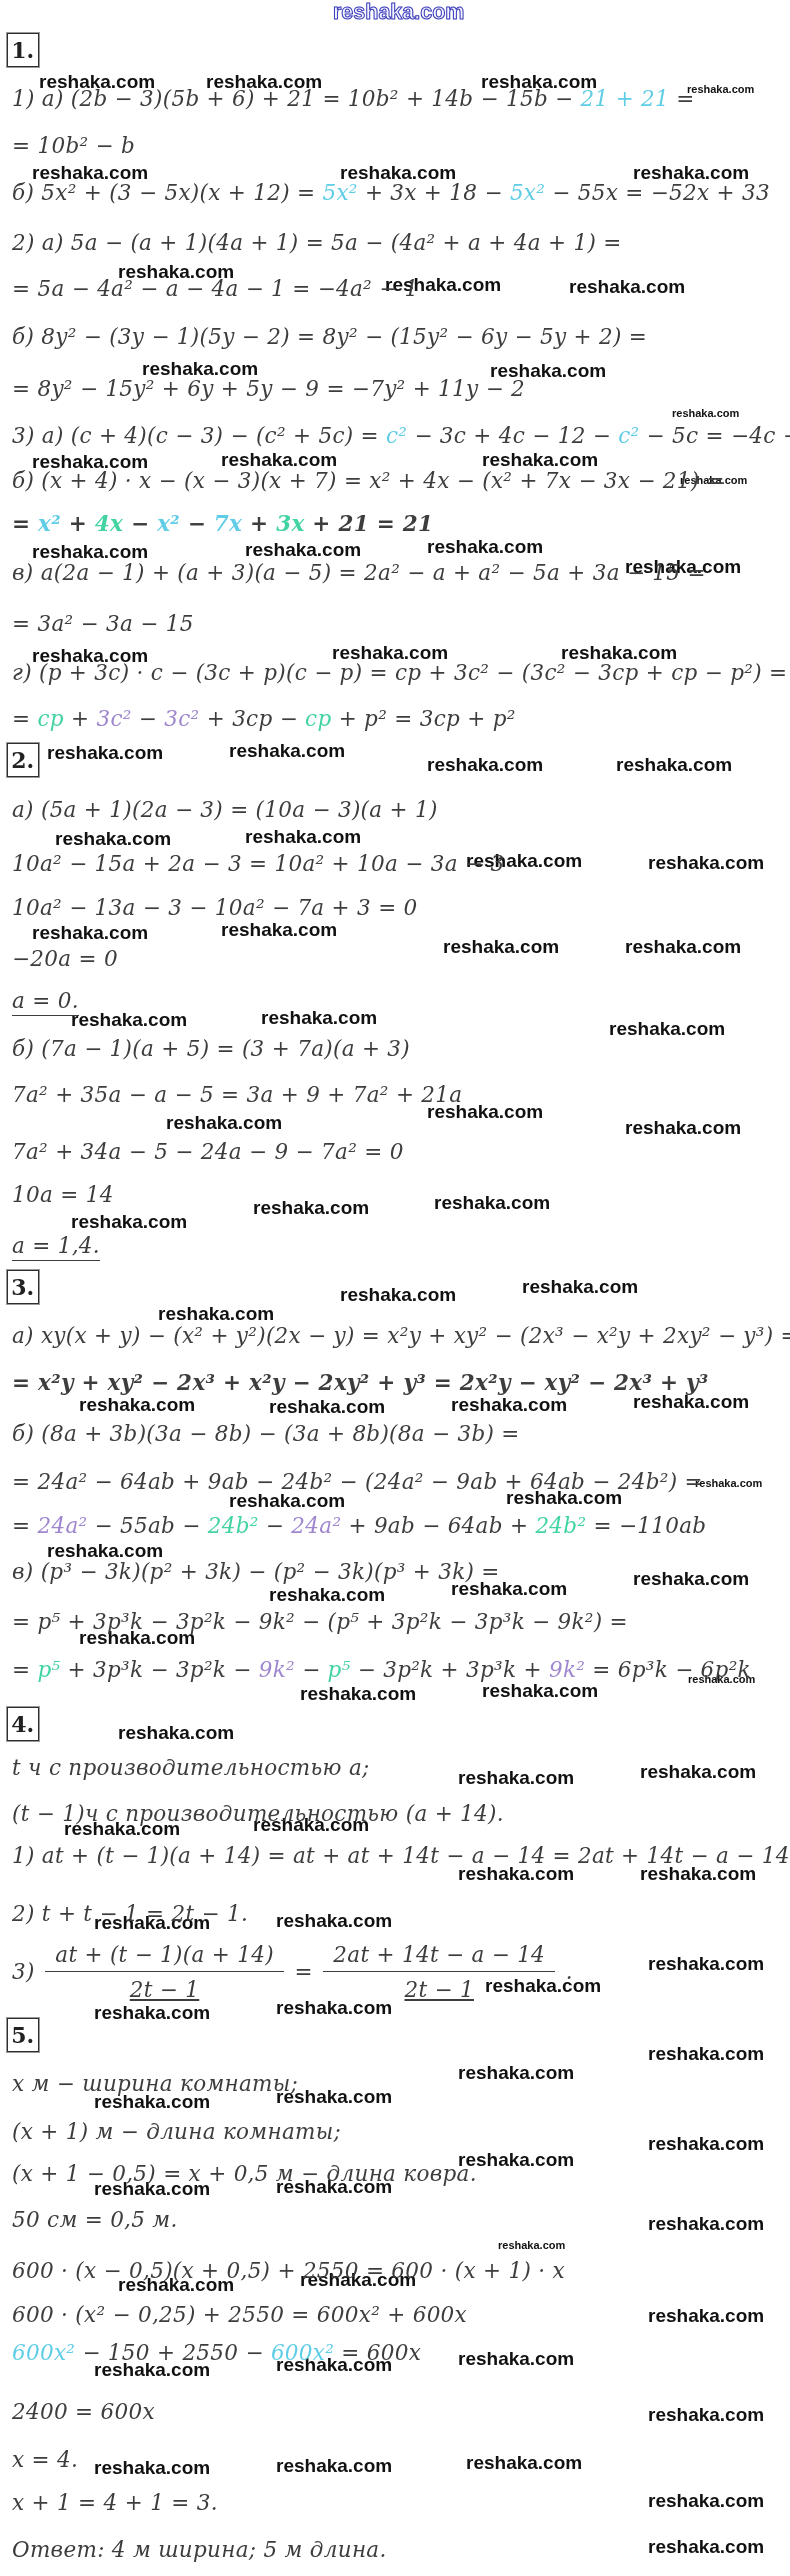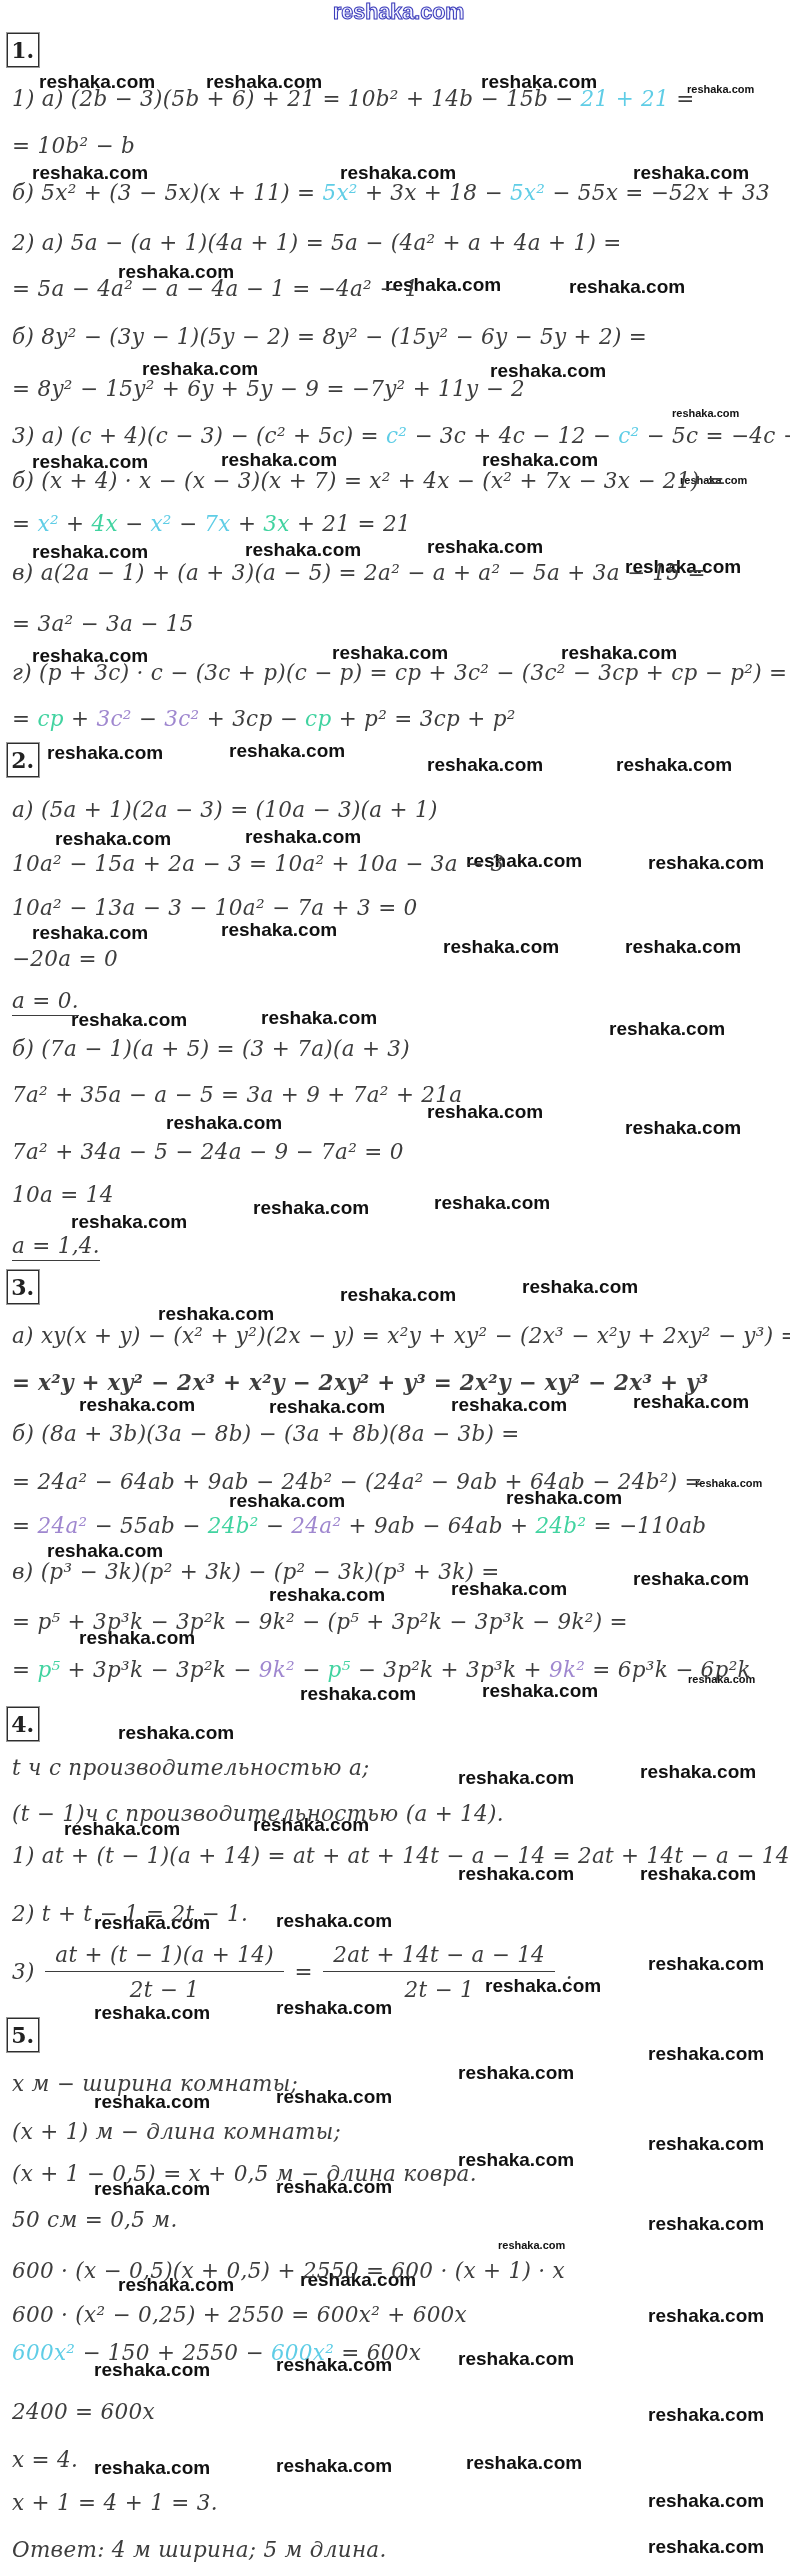--- a/index.html
+++ b/index.html
@@ -30,21 +30,21 @@
     outline-offset:0.9px;min-width:31px;height:34px;box-sizing:border-box;
     display:flex;align-items:center;justify-content:center;
     font-weight:700;font-size:22px;color:#222;background:#fff;padding:0 3.4px;
   }
   .frac-line{
     position:absolute;white-space:nowrap;font-style:italic;font-size:21.5px;
     color:#3d3d3d;display:flex;align-items:center;gap:10.3px;letter-spacing:0.3px;
   }
   .frac{display:inline-flex;flex-direction:column;text-align:center;}
   .frac .num{padding:0 10.3px 4.3px;}
-  .frac .den{border-top:1.7px solid #3d3d3d;padding:4.3px 10.3px 0;}
+  .frac .den{border-top:1.7px solid #3d3d3d;padding:4.3px 10.3px 0;text-decoration:underline;}
 </style>
 </head>
 <body>
 
 <div id="wm-layer">
     <span class="wm wm-outline" style="top: 1.7px; left: 333px;">reshaka.com</span>
     <span class="wm wm-bold" style="top: 72px; left: 39px;">reshaka.com</span>
     <span class="wm wm-bold" style="top: 72px; left: 206px;">reshaka.com</span>
     <span class="wm wm-bold" style="top: 72px; left: 481px;">reshaka.com</span>
     <span class="wm wm-small" style="top: 84px; left: 687px;">reshaka.com</span>
@@ -148,28 +148,28 @@
     <div class="numbox" style="top: 33px; left: 6.9px;">1.</div>
     <div class="numbox" style="top: 743px; left: 6.9px;">2.</div>
     <div class="numbox" style="top: 1270px; left: 6.9px;">3.</div>
     <div class="numbox" style="top: 1707px; left: 6.9px;">4.</div>
     <div class="numbox" style="top: 2018px; left: 6.9px;">5.</div>
   </div>
 
 <div id="lines-layer">
     <div class="math-line" style="top: 86px; left: 12px;"><span>1) а) (2b − 3)(5b + 6) + 21 = 10b² + 14b − 15b − </span><span class="c-cyan">21 + 21</span><span> =</span></div>
     <div class="math-line" style="top: 133px; left: 12px; font-style: italic;"><span>= 10b² − b</span></div>
-    <div class="math-line" style="top: 180px; left: 12px;"><span>б) 5x² + (3 − 5x)(x + 11) = </span><span class="c-cyan">5x²</span><span> + 3x + 18 − </span><span class="c-cyan">5x²</span><span> − 55x = −52x + 33</span></div>
+    <div class="math-line" style="top: 180px; left: 12px;"><span>б) 5x² + (3 − 5x)(x + 12) = </span><span class="c-cyan">5x²</span><span> + 3x + 18 − </span><span class="c-cyan">5x²</span><span> − 55x = −52x + 33</span></div>
     <div class="math-line" style="top: 230px; left: 12px;"><span>2) а) 5a − (a + 1)(4a + 1) = 5a − (4a² + a + 4a + 1) =</span></div>
     <div class="math-line" style="top: 276px; left: 12px;"><span>= 5a − 4a² − a − 4a − 1 = −4a² − 1</span></div>
     <div class="math-line" style="top: 324px; left: 12px;"><span>б) 8y² − (3y − 1)(5y − 2) = 8y² − (15y² − 6y − 5y + 2) =</span></div>
     <div class="math-line" style="top: 376px; left: 12px;"><span>= 8y² − 15y² + 6y + 5y − 9 = −7y² + 11y − 2</span></div>
     <div class="math-line" style="top: 423px; left: 12px;"><span>3) а) (c + 4)(c − 3) − (c² + 5c) = </span><span class="c-cyan">c²</span><span> − 3c + 4c − 12 − </span><span class="c-cyan">c²</span><span> − 5c = −4c − 12</span></div>
     <div class="math-line" style="top: 468px; left: 12px;"><span>б) (x + 4) · x − (x − 3)(x + 7) = x² + 4x − (x² + 7x − 3x − 21) =</span></div>
-    <div class="math-line" style="top: 511px; left: 12px;"><span>= </span><span class="c-cyan">x²</span><span> + </span><span class="c-green">4x</span><span> − </span><span class="c-cyan">x²</span><span> − </span><span class="c-cyan">7x</span><span> + </span><span class="c-green">3x</span><span> + 21 = 21</span></div>
+    <div class="math-line" style="top: 511px; left: 12px; font-weight: bold;"><span>= </span><span class="c-cyan">x²</span><span> + </span><span class="c-green">4x</span><span> − </span><span class="c-cyan">x²</span><span> − </span><span class="c-cyan">7x</span><span> + </span><span class="c-green">3x</span><span> + 21 = 21</span></div>
     <div class="math-line" style="top: 560px; left: 12px;"><span>в) a(2a − 1) + (a + 3)(a − 5) = 2a² − a + a² − 5a + 3a − 15 =</span></div>
     <div class="math-line" style="top: 611px; left: 12px;"><span>= 3a² − 3a − 15</span></div>
     <div class="math-line" style="top: 660px; left: 12px;"><span>г) (p + 3c) · c − (3c + p)(c − p) = cp + 3c² − (3c² − 3cp + cp − p²) =</span></div>
     <div class="math-line" style="top: 706px; left: 12px;"><span>= </span><span class="c-green">cp</span><span> + </span><span class="c-purple">3c²</span><span> − </span><span class="c-purple">3c²</span><span> + 3cp − </span><span class="c-green">cp</span><span> + p² = 3cp + p²</span></div>
     <div class="math-line" style="top: 797px; left: 12px;"><span>а) (5a + 1)(2a − 3) = (10a − 3)(a + 1)</span></div>
     <div class="math-line" style="top: 851px; left: 12px;"><span>10a² − 15a + 2a − 3 = 10a² + 10a − 3a − 3</span></div>
     <div class="math-line" style="top: 895px; left: 12px;"><span>10a² − 13a − 3 − 10a² − 7a + 3 = 0</span></div>
     <div class="math-line" style="top: 946px; left: 12px;"><span>−20a = 0</span></div>
     <div class="math-line underlined" style="top: 988px; left: 12px;"><span>a = 0.</span></div>
     <div class="math-line" style="top: 1036px; left: 12px;"><span>б) (7a − 1)(a + 5) = (3 + 7a)(a + 3)</span></div>

